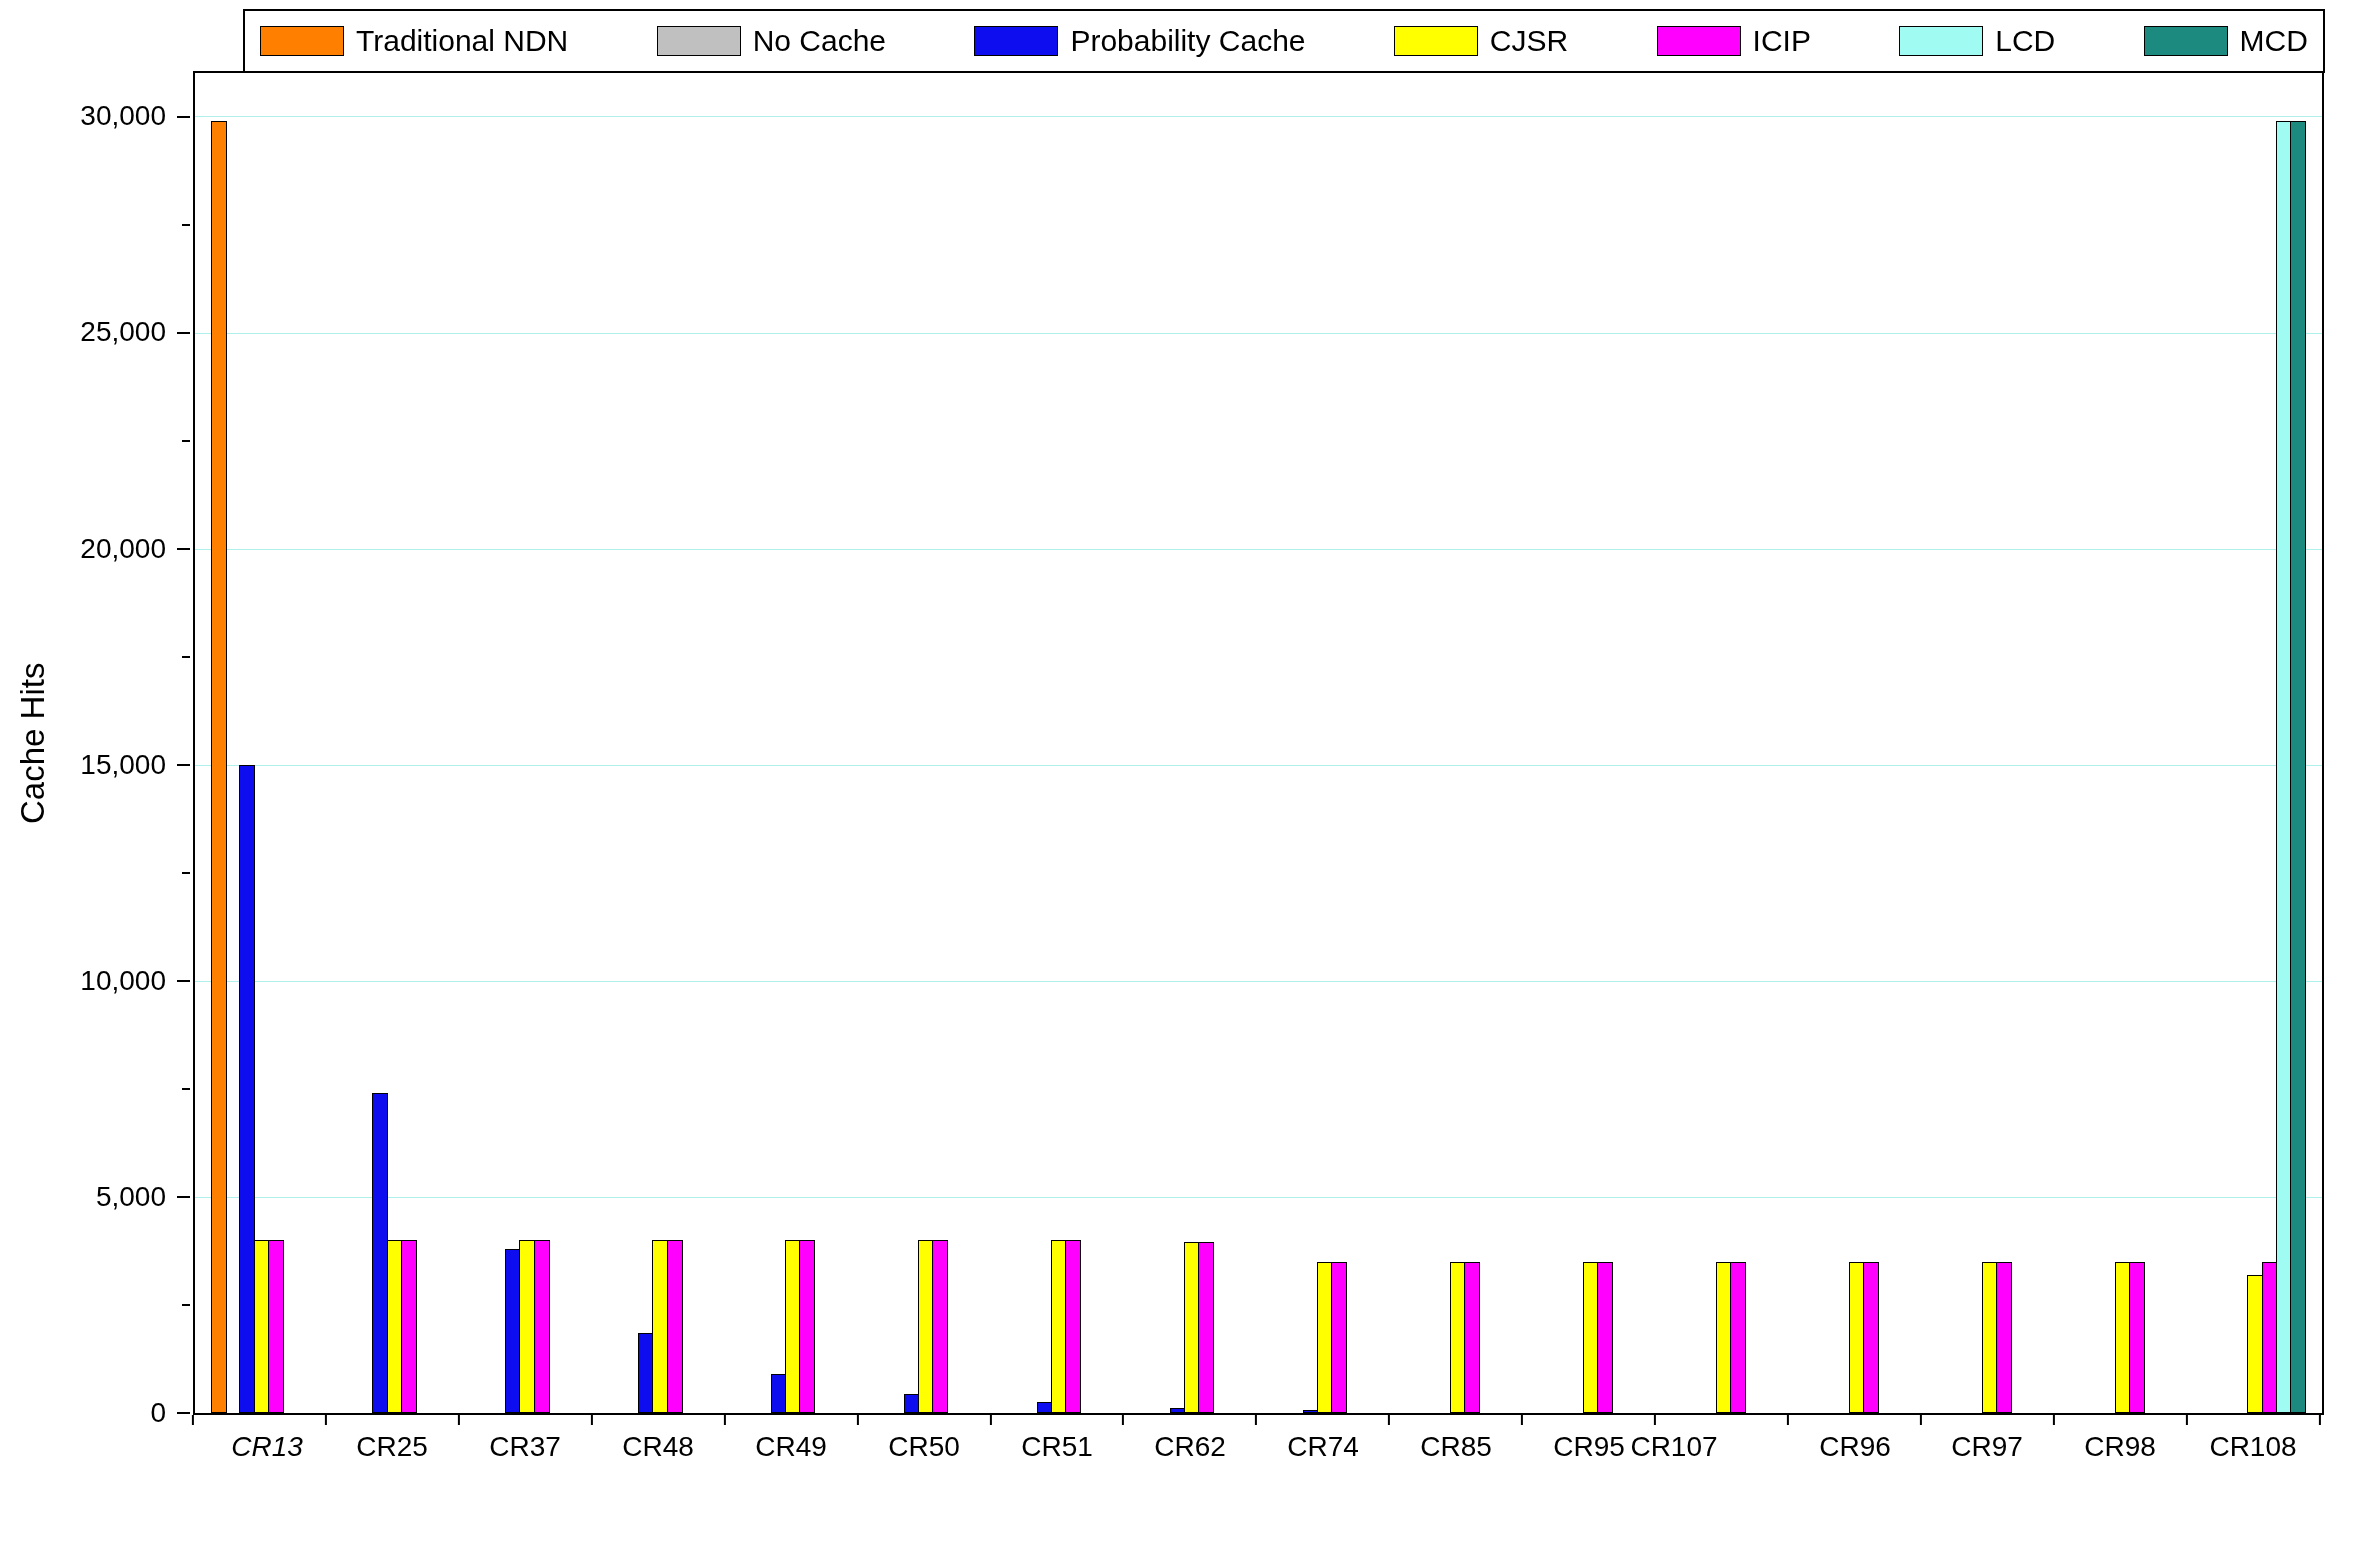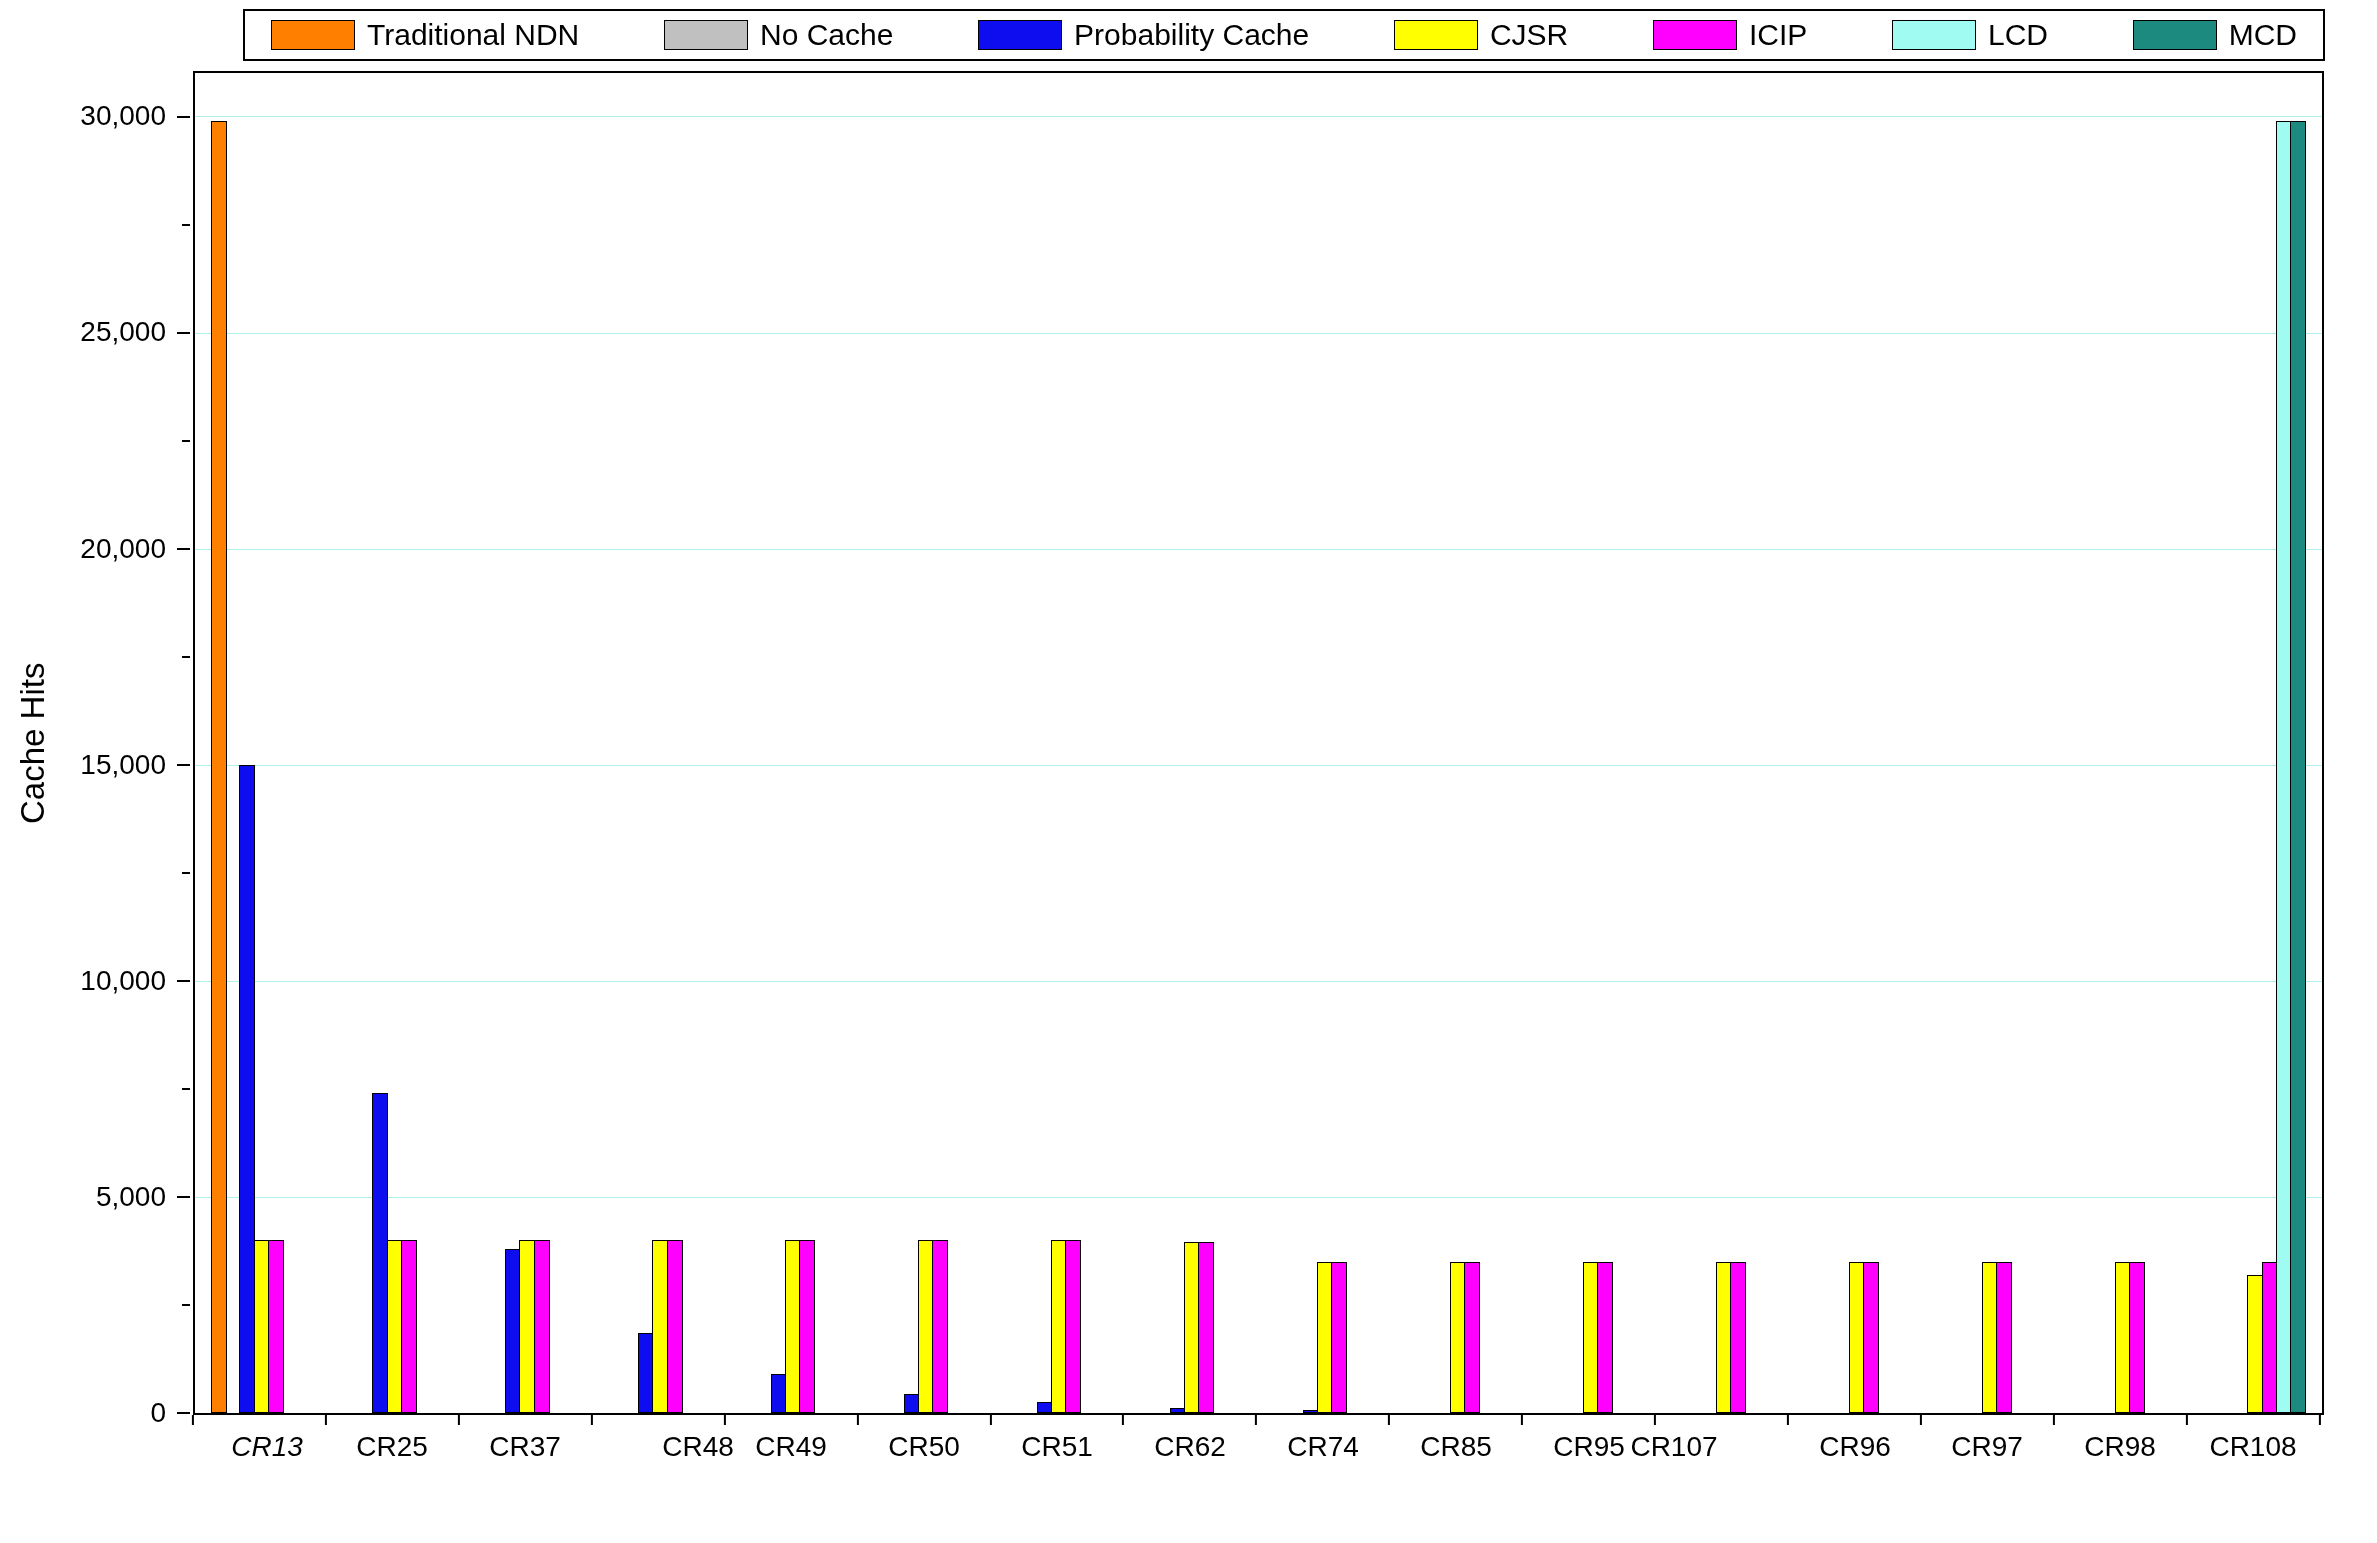--- a/index.html
+++ b/index.html
@@ -13,27 +13,27 @@
     background: #ffffff;
     overflow: hidden;
   }
 
   
   .legend {
     position: absolute;
     left: 243px;
     top: 9px;
     width: 2082px;
-    height: 52px;
+    height: 64px;
     border: 2.2px solid #000;
     background: #fff;
     display: flex;
     align-items: center;
     justify-content: space-between;
-    padding: 0 26px;
+    padding: 0 15px;
     z-index: 5;
   }
   .legend-item { display: flex; align-items: center; gap: 12px; }
   .legend-swatch {
     display: inline-block;
     width: 84px;
     height: 30px;
     border: 1.5px solid #000;
   }
   .legend-label { font-size: 30px; line-height: 1; white-space: nowrap; }
@@ -260,21 +260,21 @@
       <div class="xtick" style="left: 1329px;"></div>
       <div class="xtick" style="left: 1462px;"></div>
       <div class="xtick" style="left: 1595px;"></div>
       <div class="xtick" style="left: 1728px;"></div>
       <div class="xtick" style="left: 1861px;"></div>
       <div class="xtick" style="left: 1994px;"></div>
       <div class="xtick" style="left: 2127px;"></div>
       <div class="xtick-label" style="left: 74px; font-style: italic;">CR13</div>
       <div class="xtick-label" style="left: 199px;">CR25</div>
       <div class="xtick-label" style="left: 332px;">CR37</div>
-      <div class="xtick-label" style="left: 465px; margin-left: 40px;">CR48</div>
+      <div class="xtick-label" style="left: 465px;">CR48</div>
       <div class="xtick-label" style="left: 598px;">CR49</div>
       <div class="xtick-label" style="left: 731px;">CR50</div>
       <div class="xtick-label" style="left: 864px; text-align: center;">CR51</div>
       <div class="xtick-label" style="left: 997px;">CR62</div>
       <div class="xtick-label" style="left: 1130px;">CR74</div>
       <div class="xtick-label" style="left: 1263px;">CR85</div>
       <div class="xtick-label" style="left: 1396px;">CR95</div>
       <div class="xtick-label" style="left: 1481px;">CR107</div>
       <div class="xtick-label" style="left: 1662px;">CR96</div>
       <div class="xtick-label" style="left: 1794px;">CR97</div>

